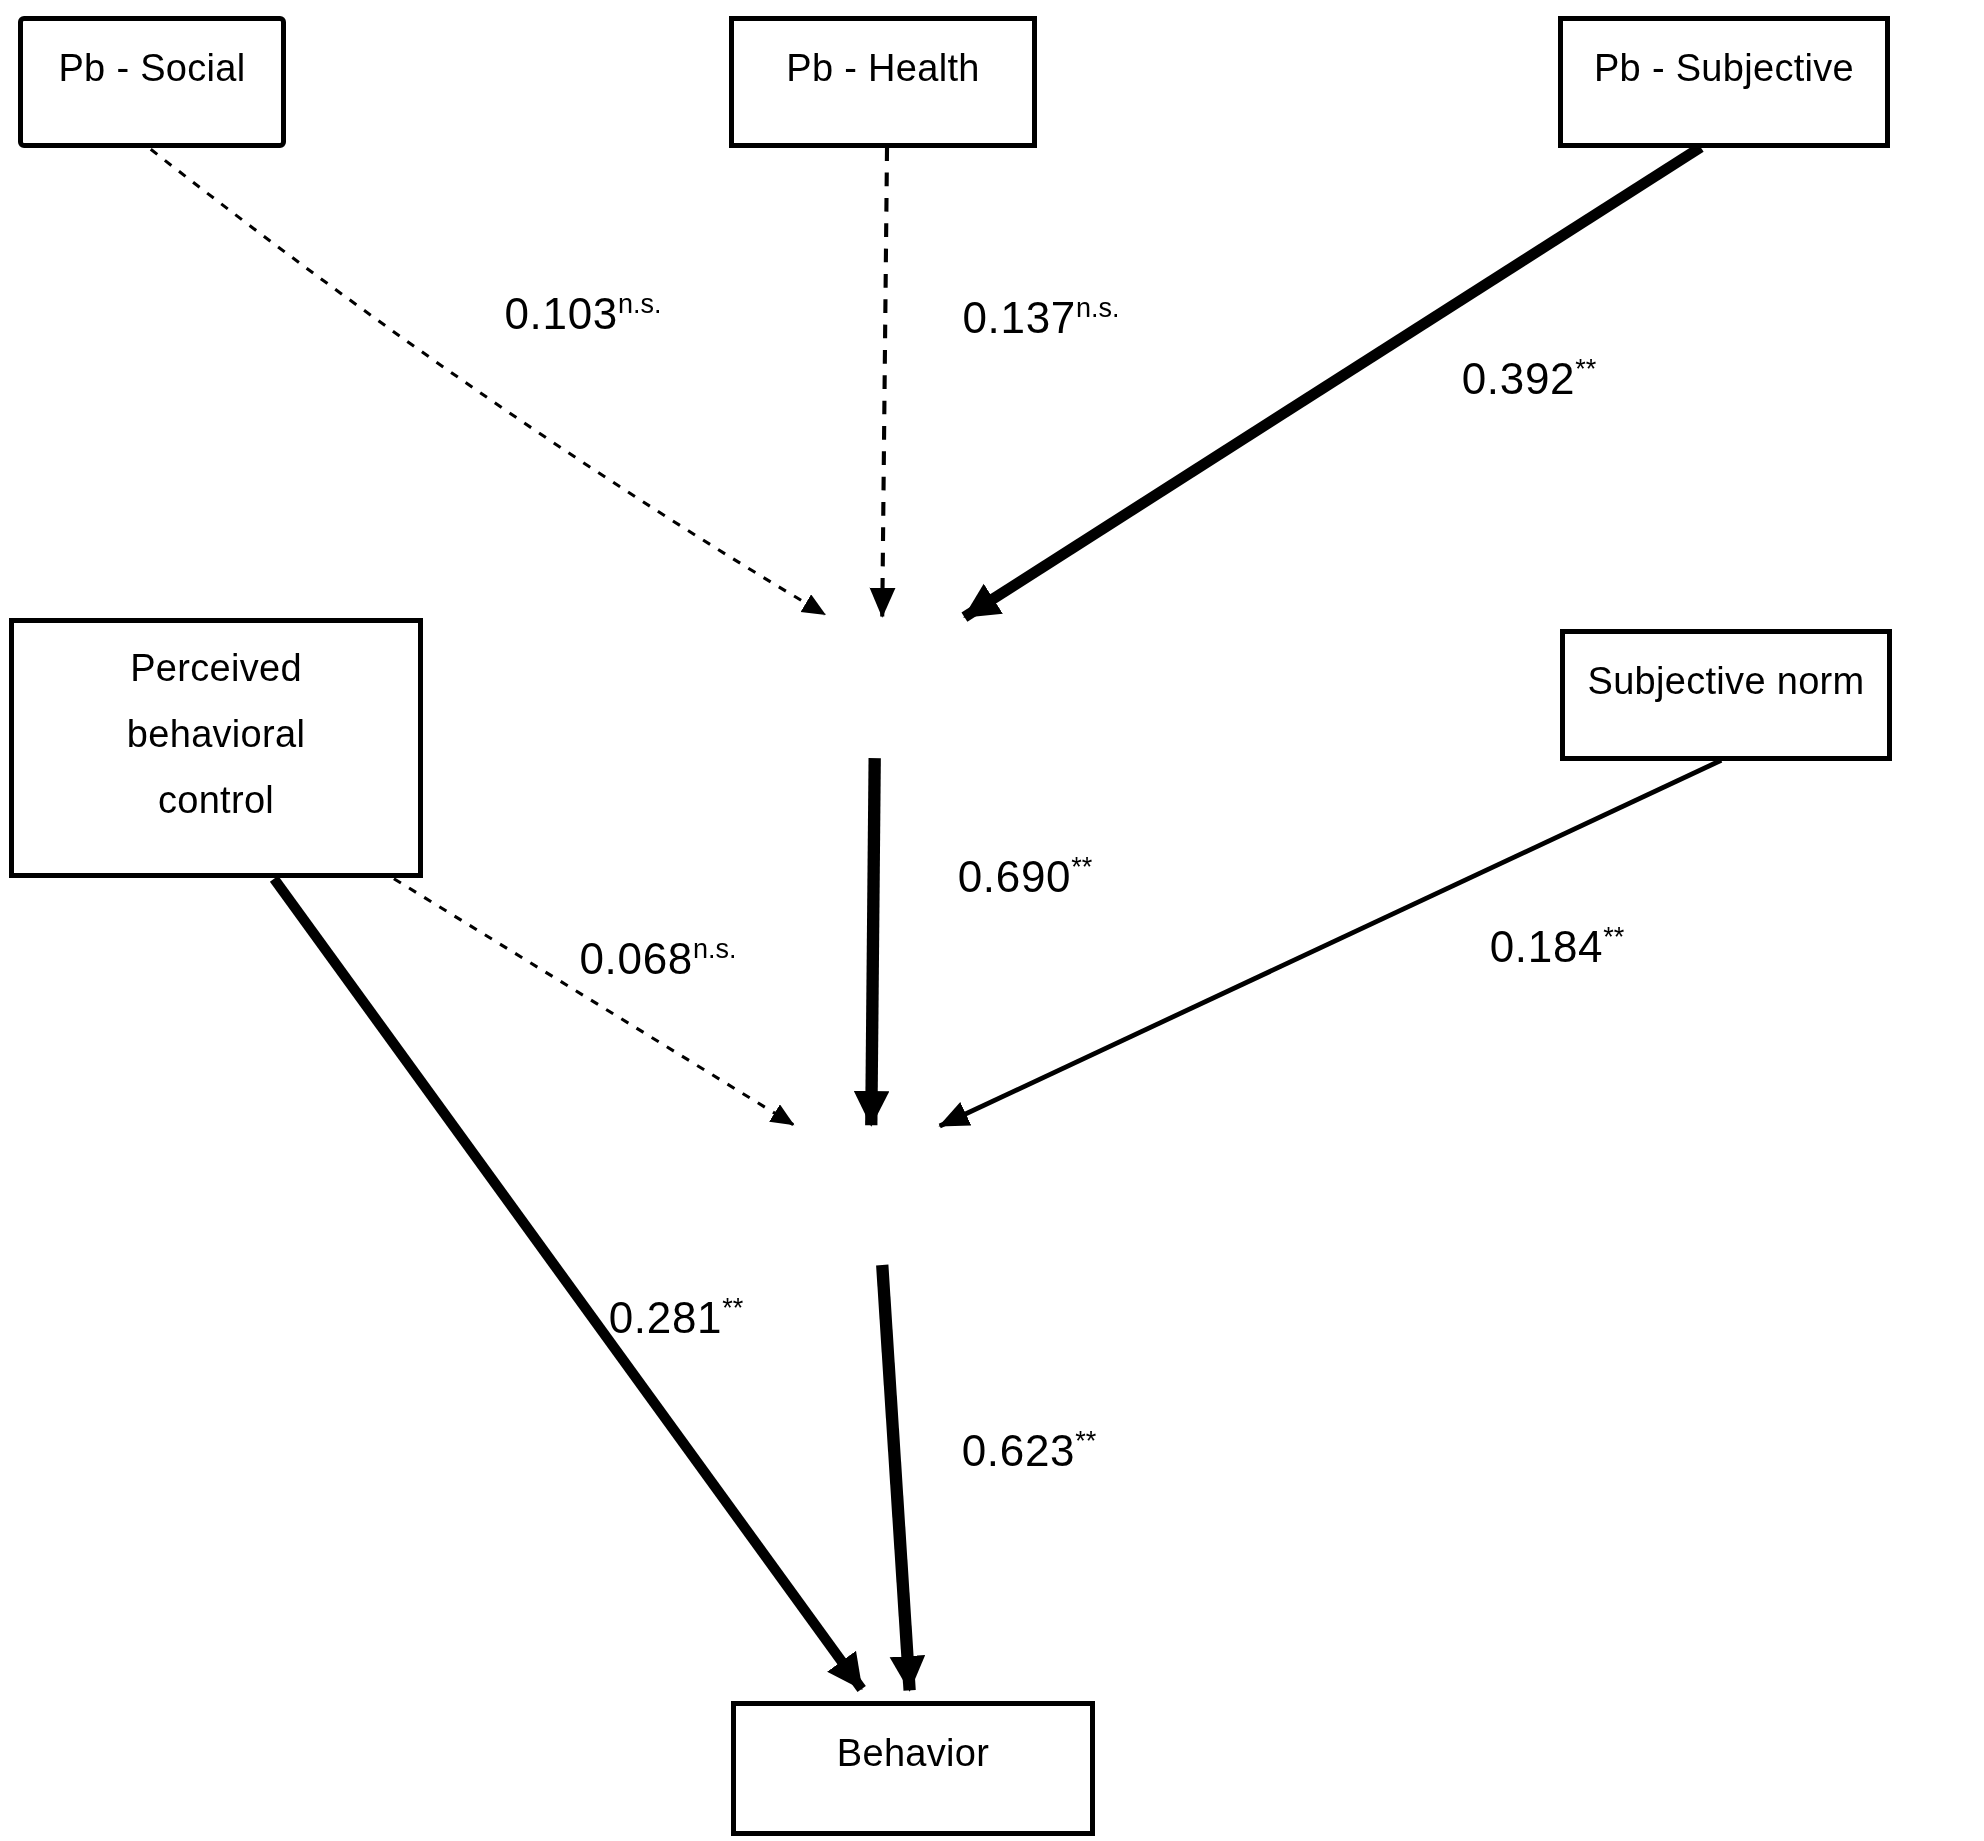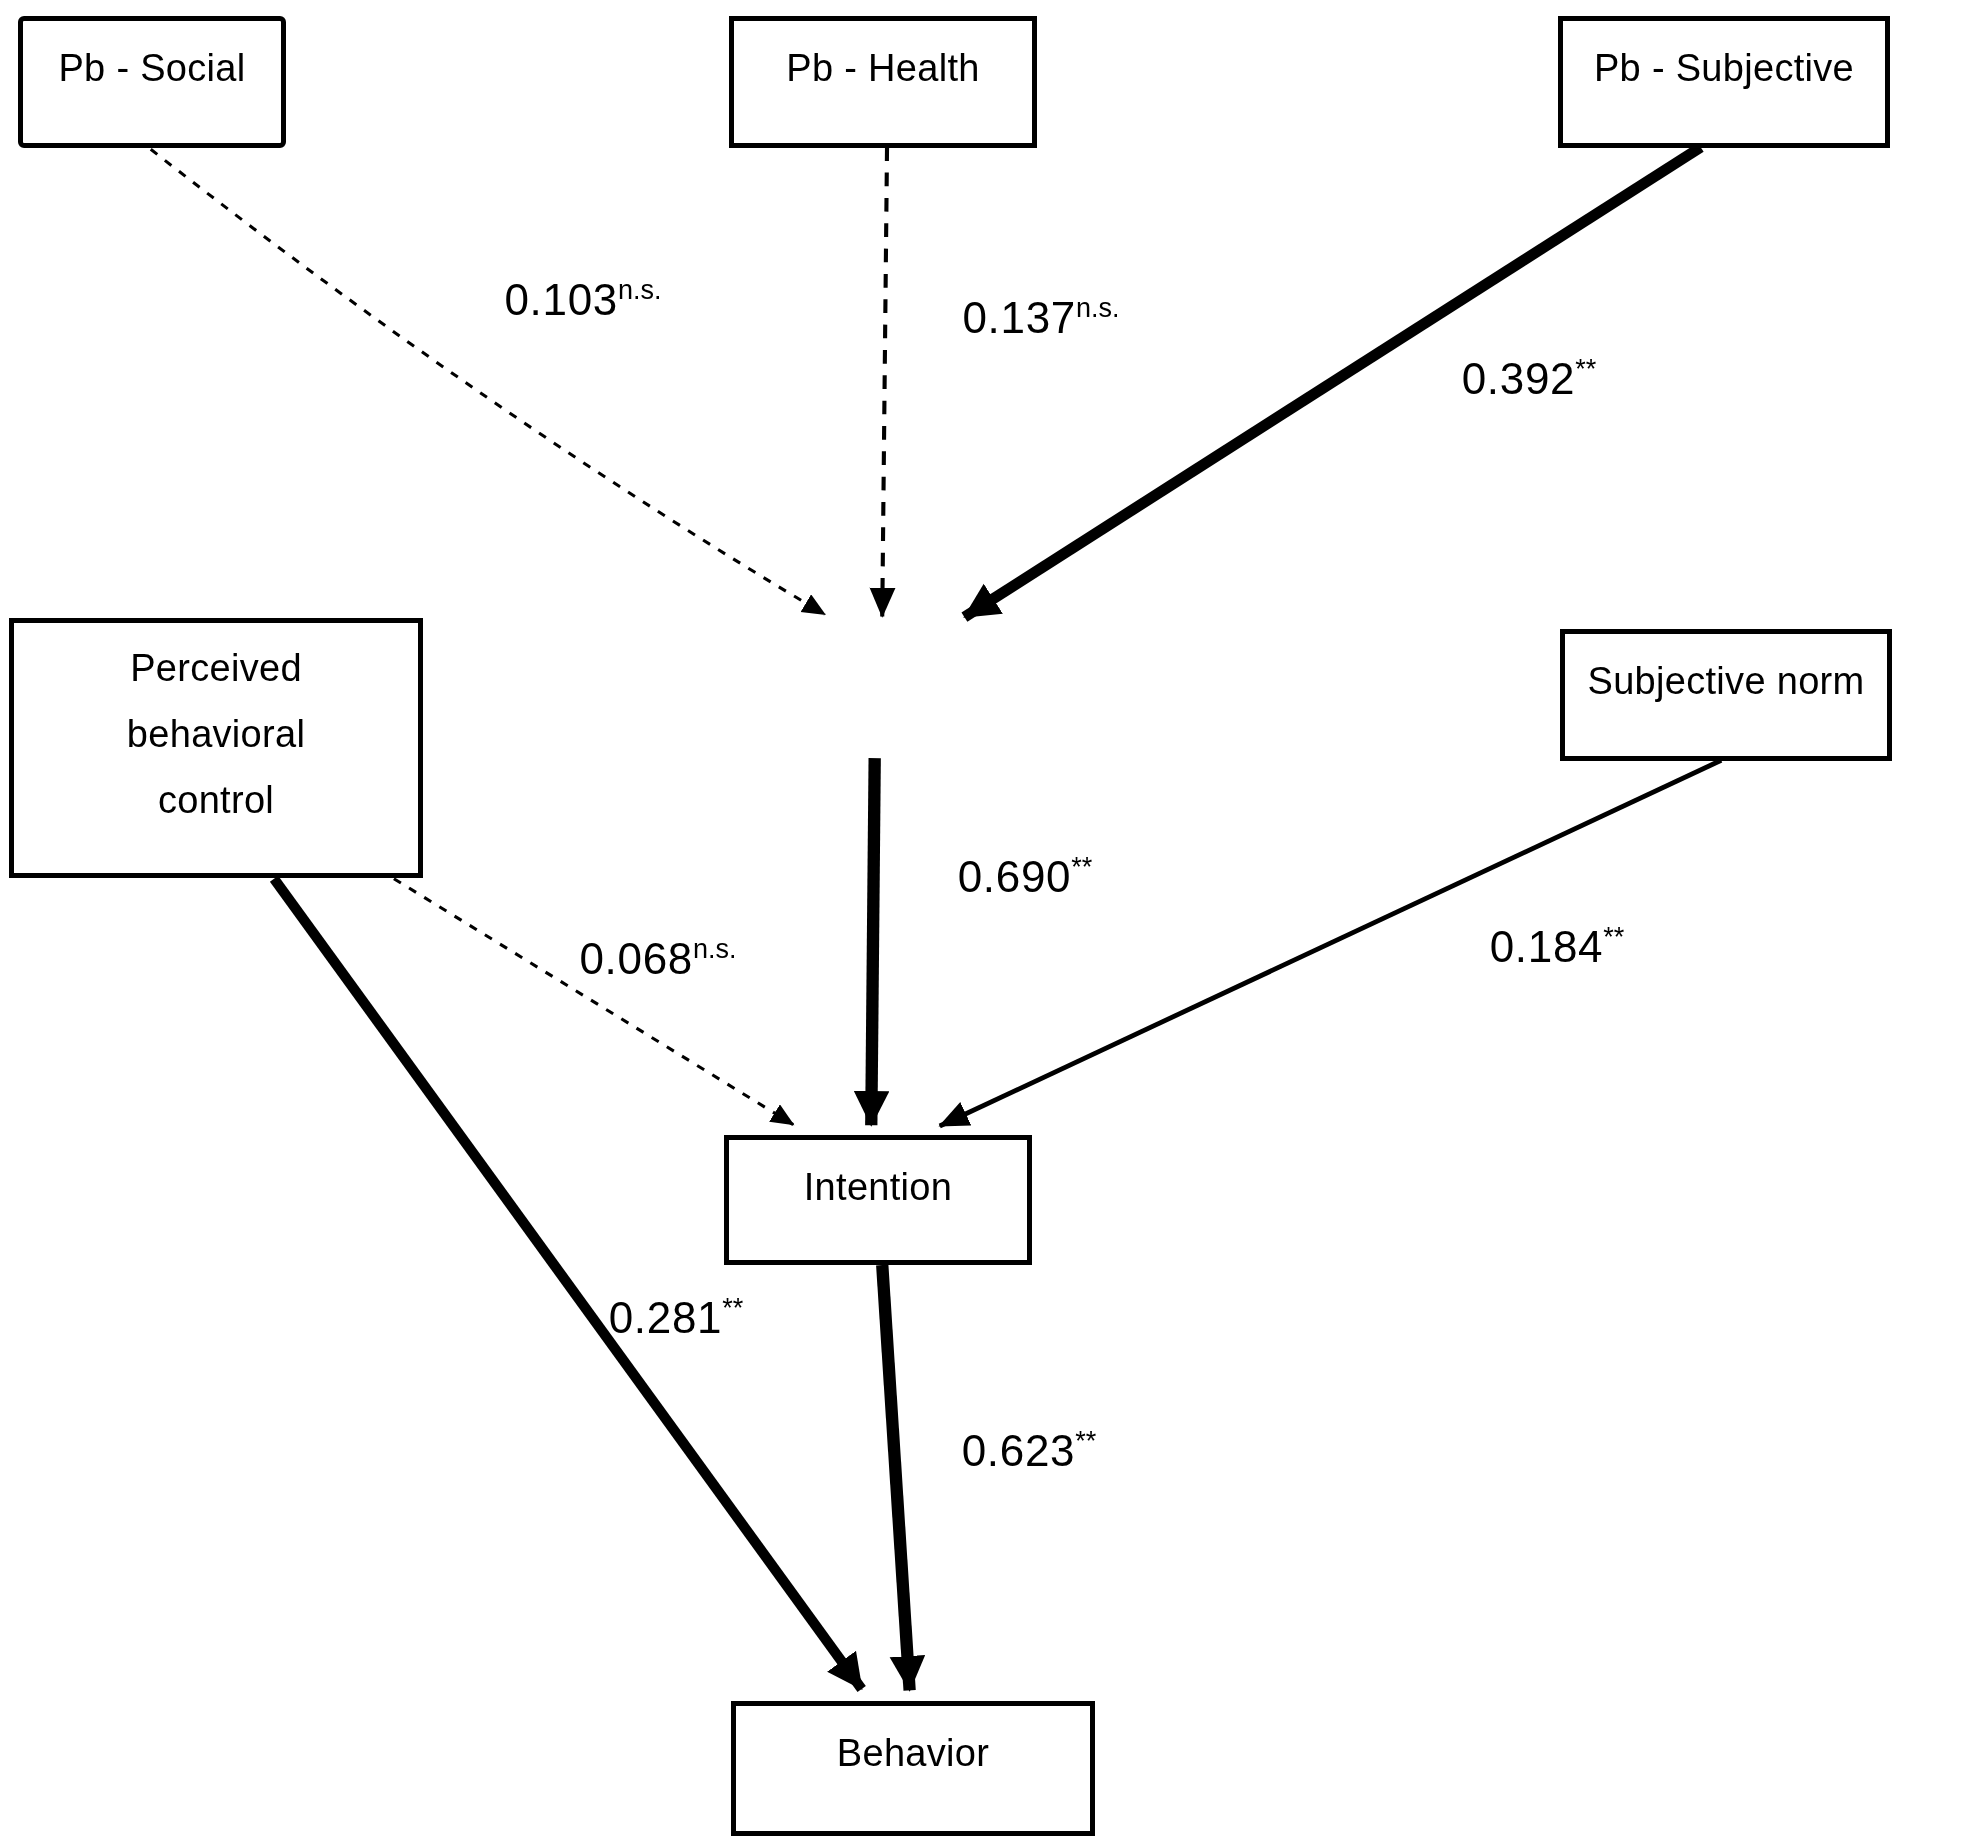--- a/index.html
+++ b/index.html
@@ -78,29 +78,26 @@
       <div>behavioral</div>
       <div>control</div>
     </div>
   </div>
 
 
   <div class="node" style="left:1560px; top:629px; width:332px; height:132px;">
     <span>Subjective norm</span>
   </div>
 
-  <div class="node" style="left:724px; top:1135px; width:308px; height:130px;">
-    <span>Intention</span>
-  </div>
 
   <div class="node" style="left:731px; top:1701px; width:364px; height:135px;">
     <span>Behavior</span>
   </div>
 
-  <div class="edge-label" style="left:583px; top:300px;">
+  <div class="edge-label" style="left:583px; top:314px;">
     <span class="val">0.103</span><sup class="sig">n.s.</sup>
   </div>
 
   <div class="edge-label" style="left:1041px; top:318px;">
     <span class="val">0.137</span><sup class="sig">n.s.</sup>
   </div>
 
   <div class="edge-label" style="left:1529px; top:379px;">
     <span class="val">0.392</span><sup class="sig">**</sup>
   </div>

